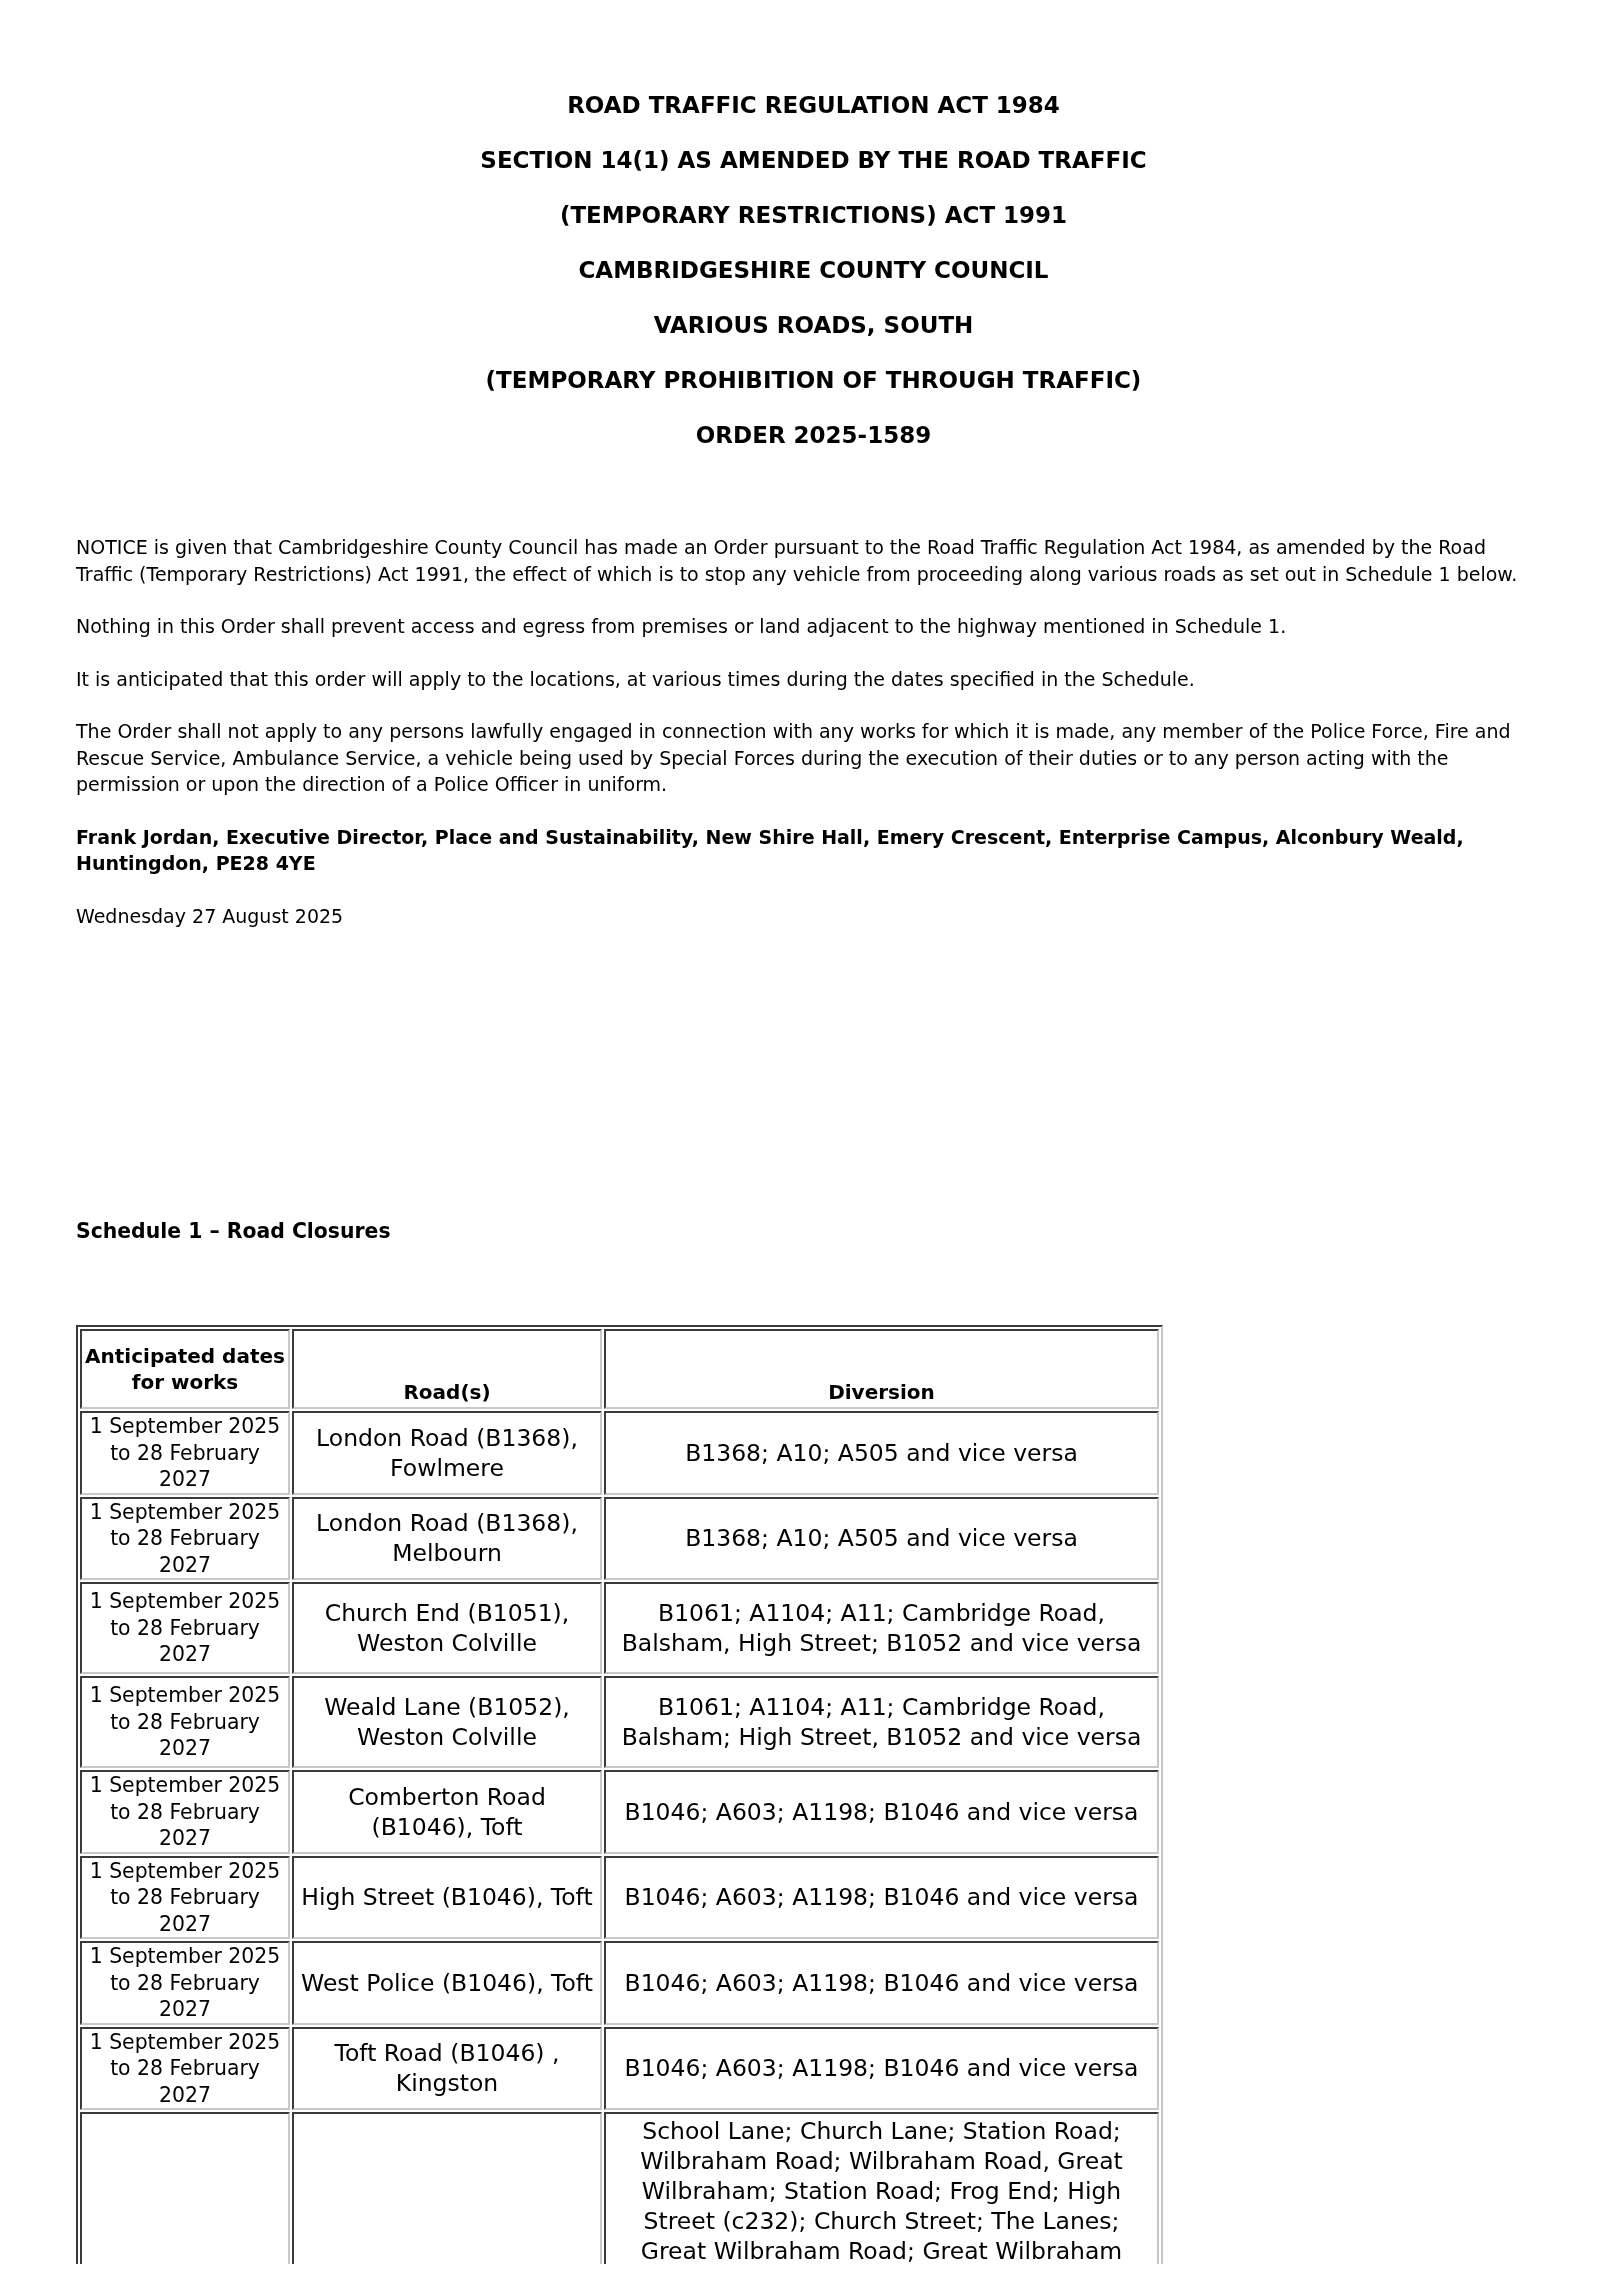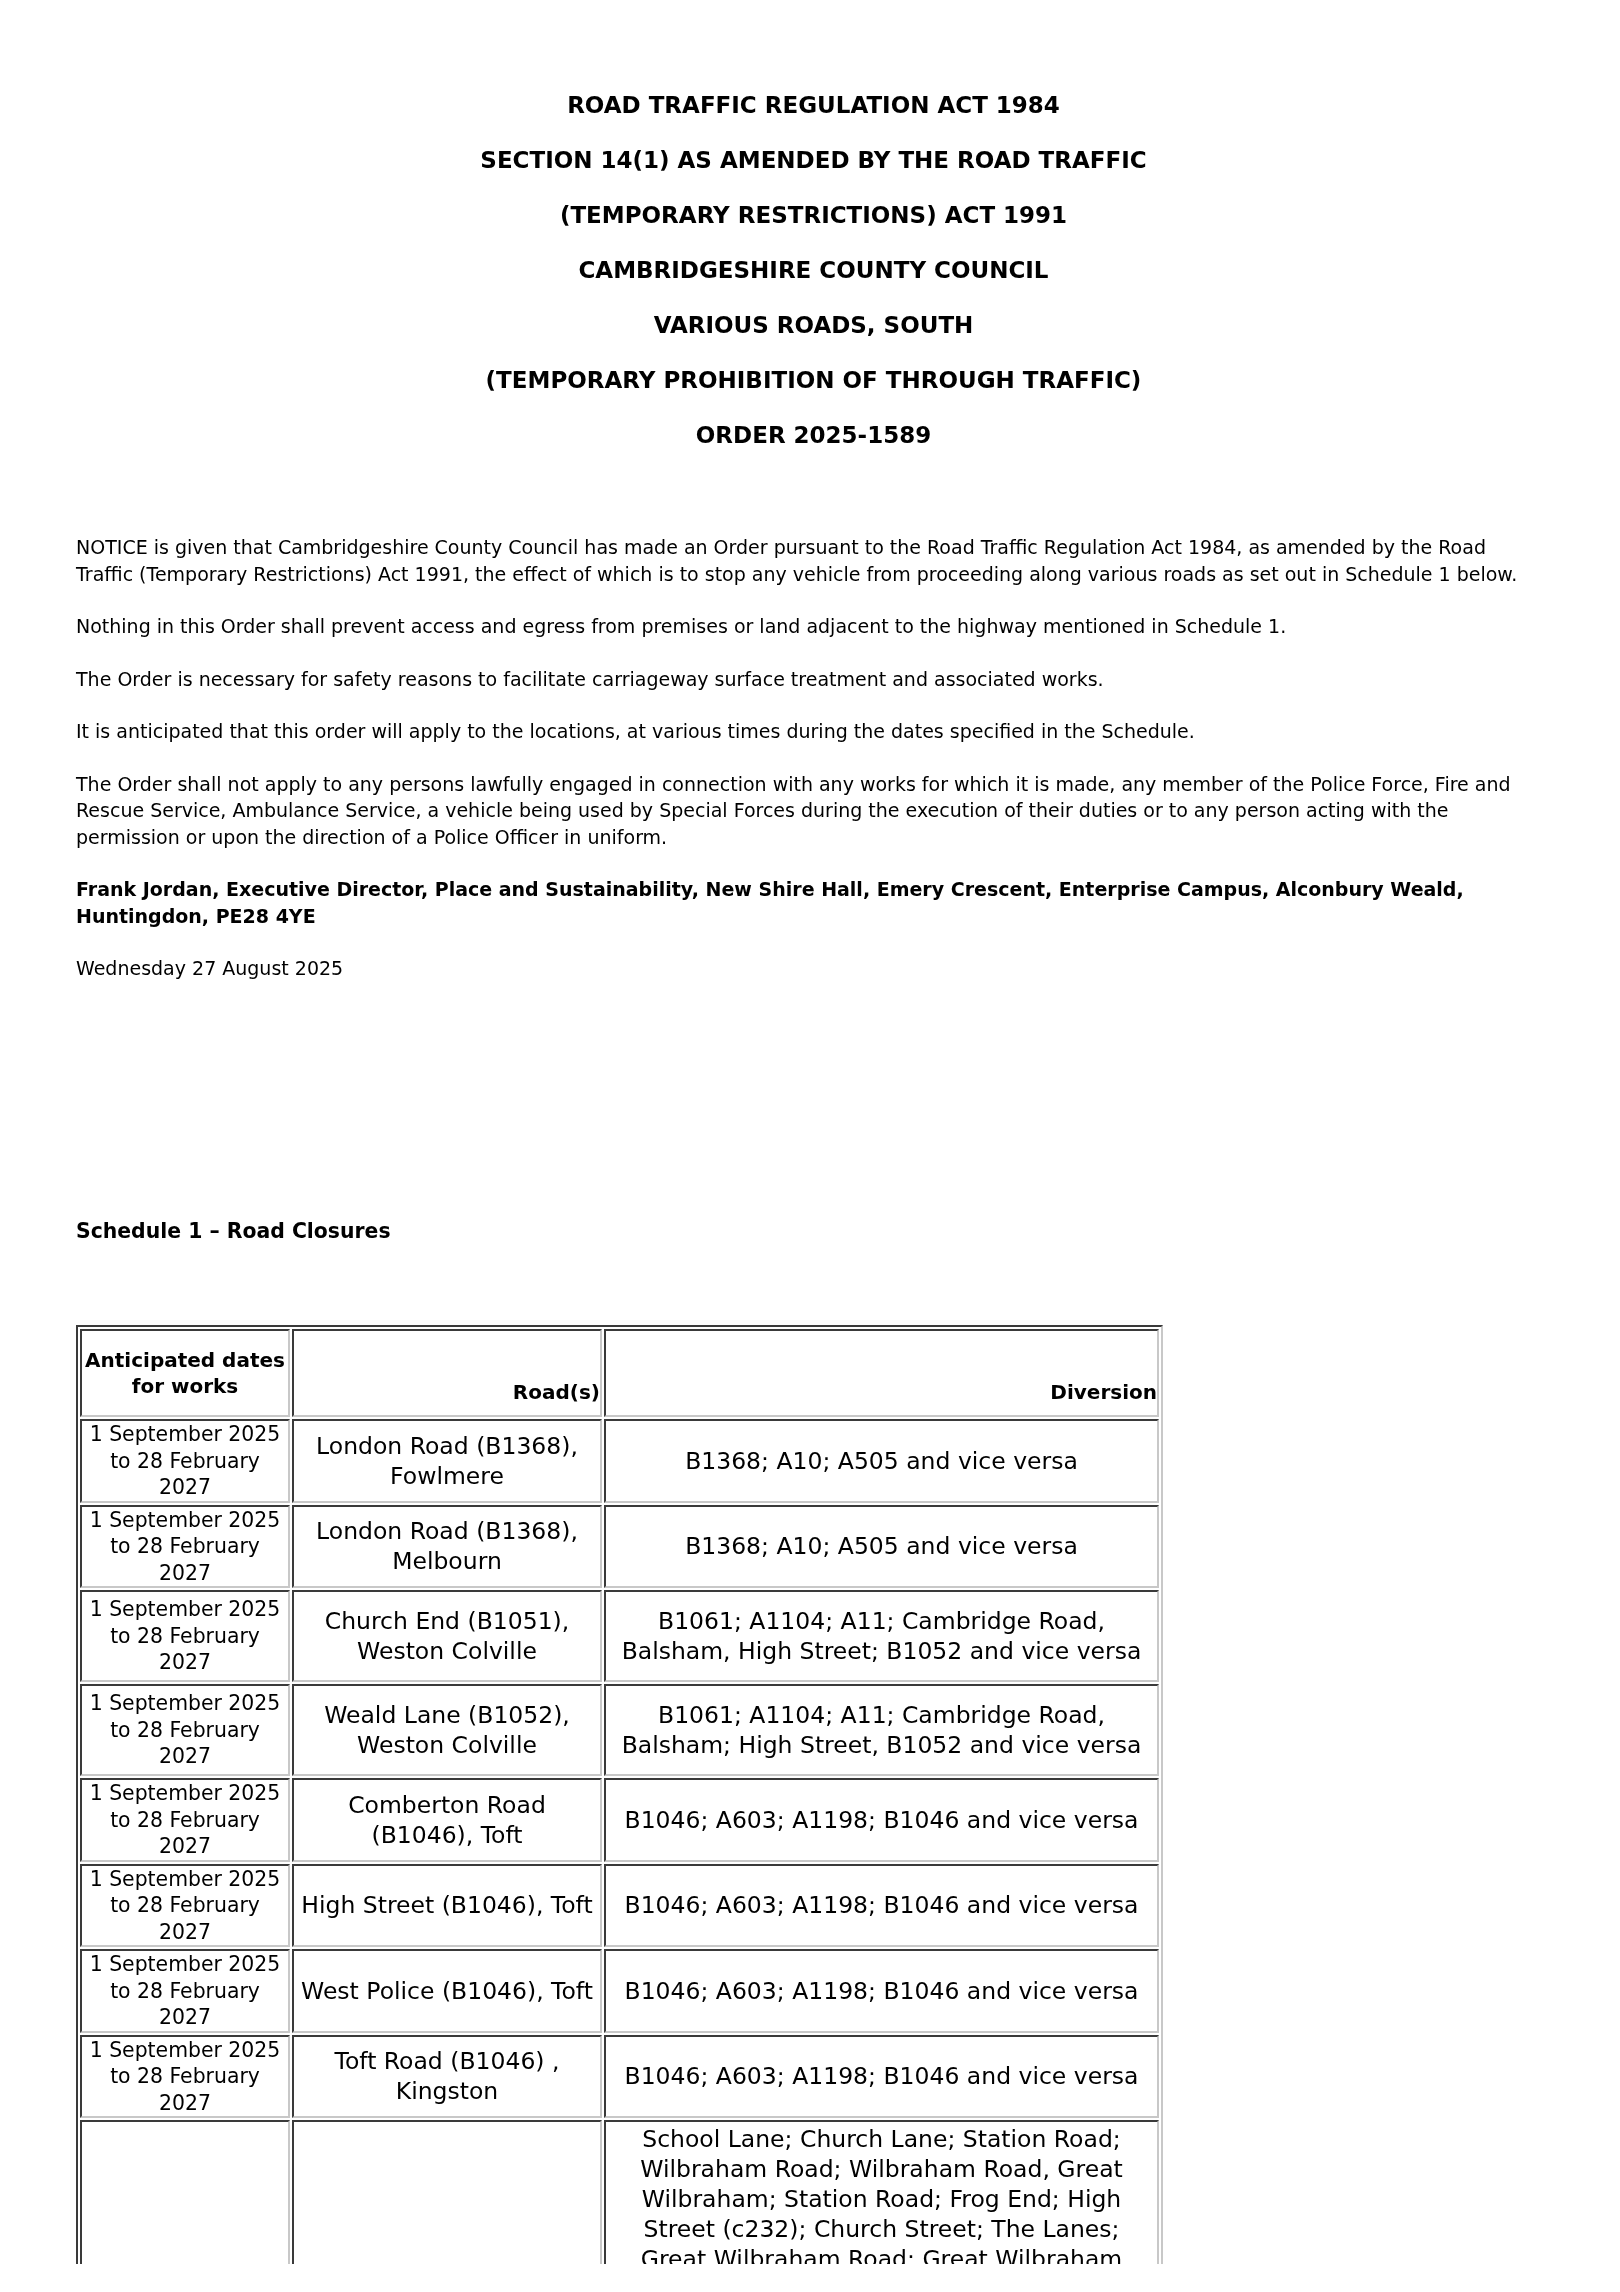--- a/index.html
+++ b/index.html
@@ -87,22 +87,21 @@
       vertical-align: middle;
     }
     table.schedule th {
       font-weight: bold;
       font-size: 20px;
       line-height: 26.5px;
       height: 74px;
     }
     table.schedule th.bottom {
       vertical-align: bottom;
-      padding-bottom: 10px;
-      text-align: right;
+      padding-bottom: 2px;
     }
     col.c-date { width: 210px; }
     col.c-road { width: 310px; }
     col.c-div { width: 555px; }
     td.date {
       font-size: 20.4px;
       line-height: 26.5px;
       height: 79px;
     }
     td.road, td.div {
@@ -134,21 +133,20 @@
     <p class="title-line">(TEMPORARY RESTRICTIONS) ACT 1991</p>
     <p class="title-line">CAMBRIDGESHIRE COUNTY COUNCIL</p>
     <p class="title-line">VARIOUS ROADS, SOUTH</p>
     <p class="title-line">(TEMPORARY PROHIBITION OF THROUGH TRAFFIC)</p>
     <p class="title-line">ORDER 2025-1589</p>
   </div>
 
   <div class="body-block">
     <p class="para">NOTICE is given that Cambridgeshire County Council has made an Order pursuant to the Road Traffic Regulation Act 1984, as amended by the Road Traffic (Temporary Restrictions) Act 1991, the effect of which is to stop any vehicle from proceeding along various roads as set out in Schedule 1 below.</p>
     <p class="para">Nothing in this Order shall prevent access and egress from premises or land adjacent to the highway mentioned in Schedule 1.</p>
-    <p class="para">The Order is necessary for safety reasons to facilitate carriageway surface treatment and associated works.</p>
     <p class="para">It is anticipated that this order will apply to the locations, at various times during the dates specified in the Schedule.</p>
     <p class="para">The Order shall not apply to any persons lawfully engaged in connection with any works for which it is made, any member of the Police Force, Fire and Rescue Service, Ambulance Service, a vehicle being used by Special Forces during the execution of their duties or to any person acting with the permission or upon the direction of a Police Officer in uniform.</p>
     <p class="para bold">Frank Jordan, Executive Director, Place and Sustainability, New Shire Hall, Emery Crescent, Enterprise Campus, Alconbury Weald, Huntingdon, PE28 4YE</p>
     <p class="para">Wednesday 27 August 2025</p>
   </div>
 
   <p class="schedule-heading">Schedule 1 – Road Closures</p>
 
   <div class="table-clip">
     <table class="schedule">

